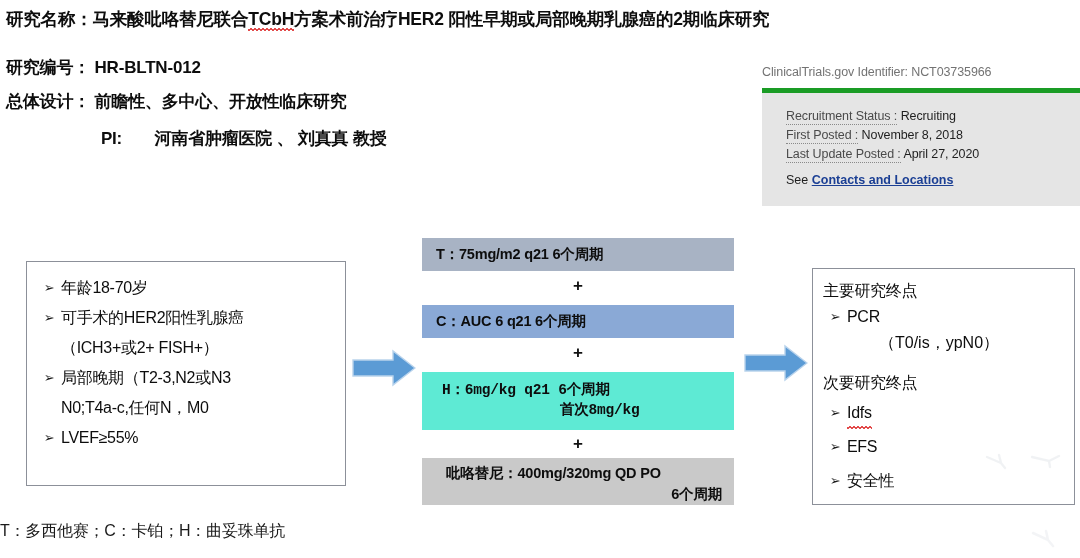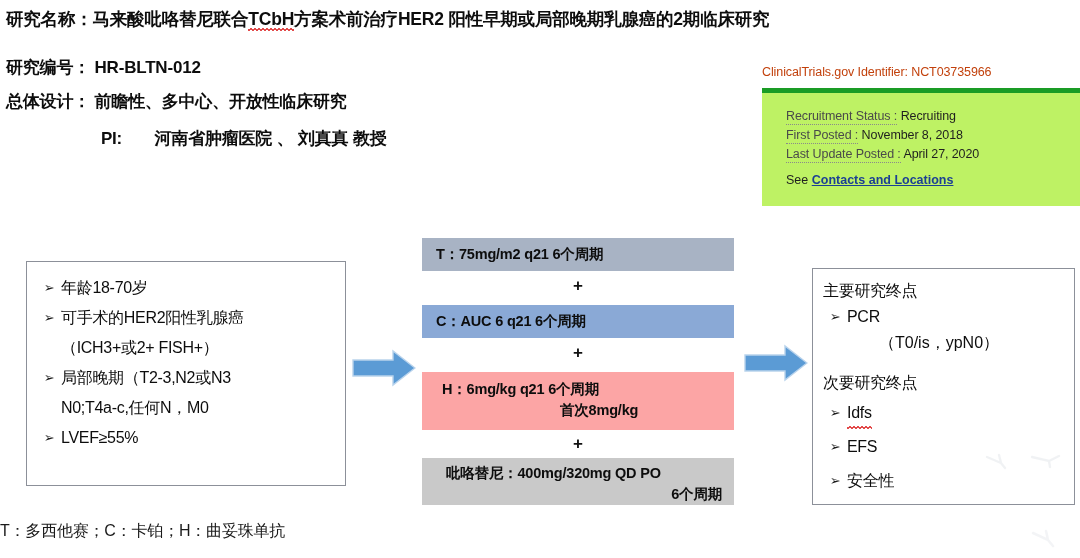--- a/index.html
+++ b/index.html
@@ -68,31 +68,31 @@
   #hdr-row-pi .hdr-value {
     padding-left: 18px;
   }
 
   
   #ct-identifier {
     position: absolute;
     left: 762px;
     top: 65px;
     font-size: 12.5px;
-    color: #c2410c;
+    color: #737373;
     white-space: nowrap;
     letter-spacing: -0.1px;
   }
   #ct-card {
     position: absolute;
     left: 762px;
     top: 88px;
     width: 318px;
     height: 118px;
-    background: #bef264;
+    background: #e5e5e5;
     border-top: 5px solid #1a9c25;
     box-sizing: border-box;
     padding: 14px 0 0 24px;
   }
   .ct-line {
     font-size: 12.5px;
     color: #1f1f1f;
     line-height: 19px;
     white-space: nowrap;
     letter-spacing: -0.1px;
@@ -179,22 +179,23 @@
   }
   #reg-c {
     top: 305px;
     height: 33px;
     background: #8aa9d6;
     padding: 7px 0 14px 14px;
   }
   #reg-h {
     top: 372px;
     height: 58px;
-    background: #fca5a5;
+    background: #5eead4;
     padding: 8px 0 0 20px;
+    font-family: Liberation Mono, monospace;
   }
   #reg-p {
     top: 458px;
     height: 47px;
     background: #c9c9c9;
     padding: 6px 12px 0 24px;
   }
   .reg-line2 {
     padding-left: 118px;
     line-height: 23px;

